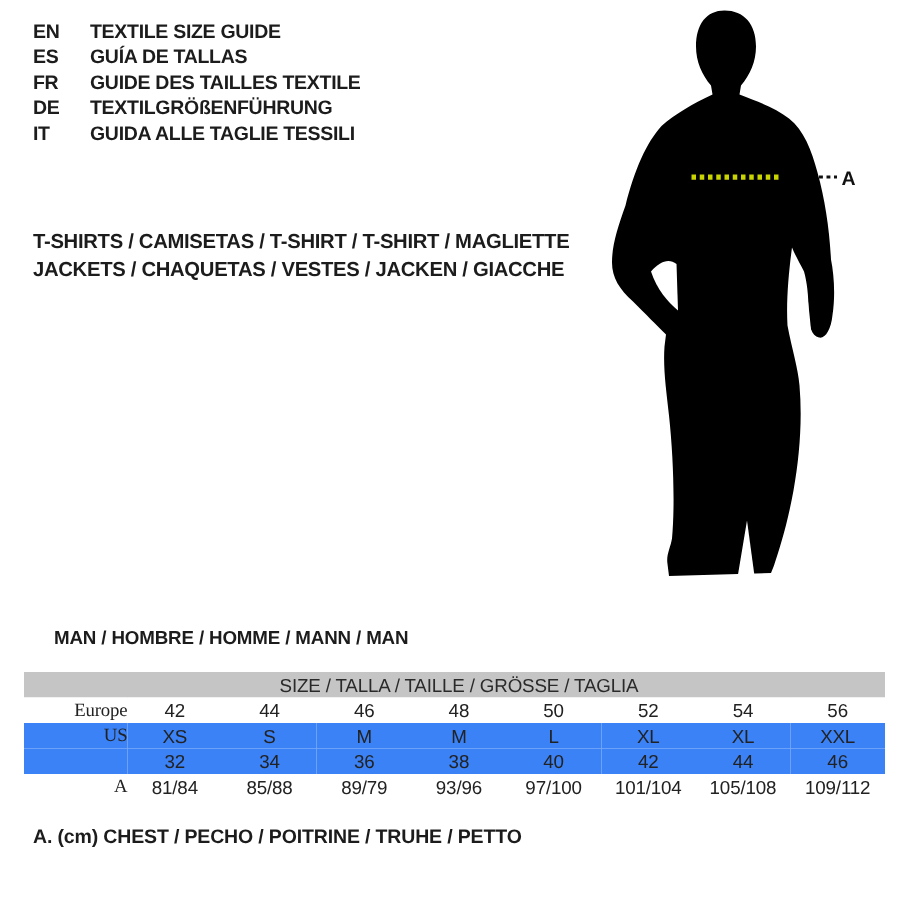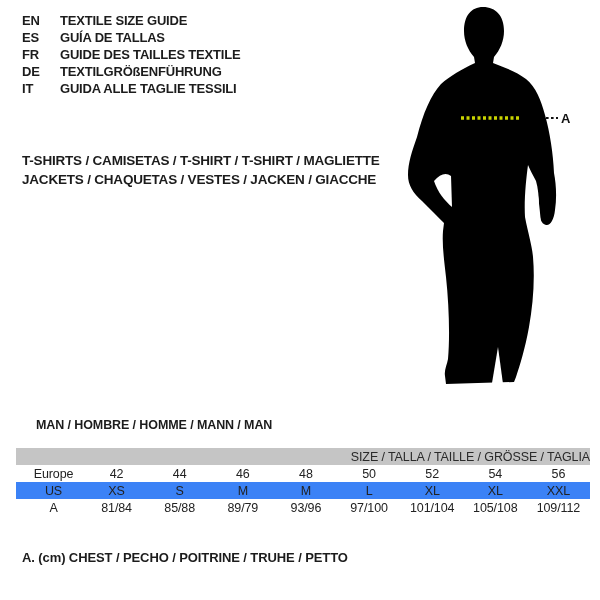--- a/index.html
+++ b/index.html
@@ -68,27 +68,28 @@
     letter-spacing: -0.1px;
   }
   table.size-table td {
     height: 17px;
     text-align: center;
     vertical-align: middle;
     padding: 0;
     white-space: nowrap;
   }
   table.size-table td.row-label {
-    text-align: center;
+    text-align: right;
     padding-left: 6px;
+    font-family: Liberation Serif, serif;
   }
   tr.table-header td {
     background: #c5c5c5;
     height: 17px;
-    text-align: right;
+    text-align: center;
     padding-left: 6px;
     color: #2a2a2a;
   }
   tr.row-shaded td { background: #3b82f6; }
   tr.row-plain td { background: #ffffff; }
 
   
   .footnote {
     position: absolute;
     left: 22px; top: 550px;
@@ -216,20 +217,31 @@
         <td class="row-label">US</td>
         <td>XS</td>
         <td>S</td>
         <td>M</td>
         <td>M</td>
         <td>L</td>
         <td>XL</td>
         <td>XL</td>
         <td>XXL</td>
       </tr>
+      <tr class="row-shaded">
+        <td class="row-label"></td>
+        <td>32</td>
+        <td>34</td>
+        <td>36</td>
+        <td>38</td>
+        <td>40</td>
+        <td>42</td>
+        <td>44</td>
+        <td>46</td>
+      </tr>
       <tr class="row-plain">
         <td class="row-label">A</td>
         <td>81/84</td>
         <td>85/88</td>
         <td>89/79</td>
         <td>93/96</td>
         <td>97/100</td>
         <td>101/104</td>
         <td>105/108</td>
         <td>109/112</td>

